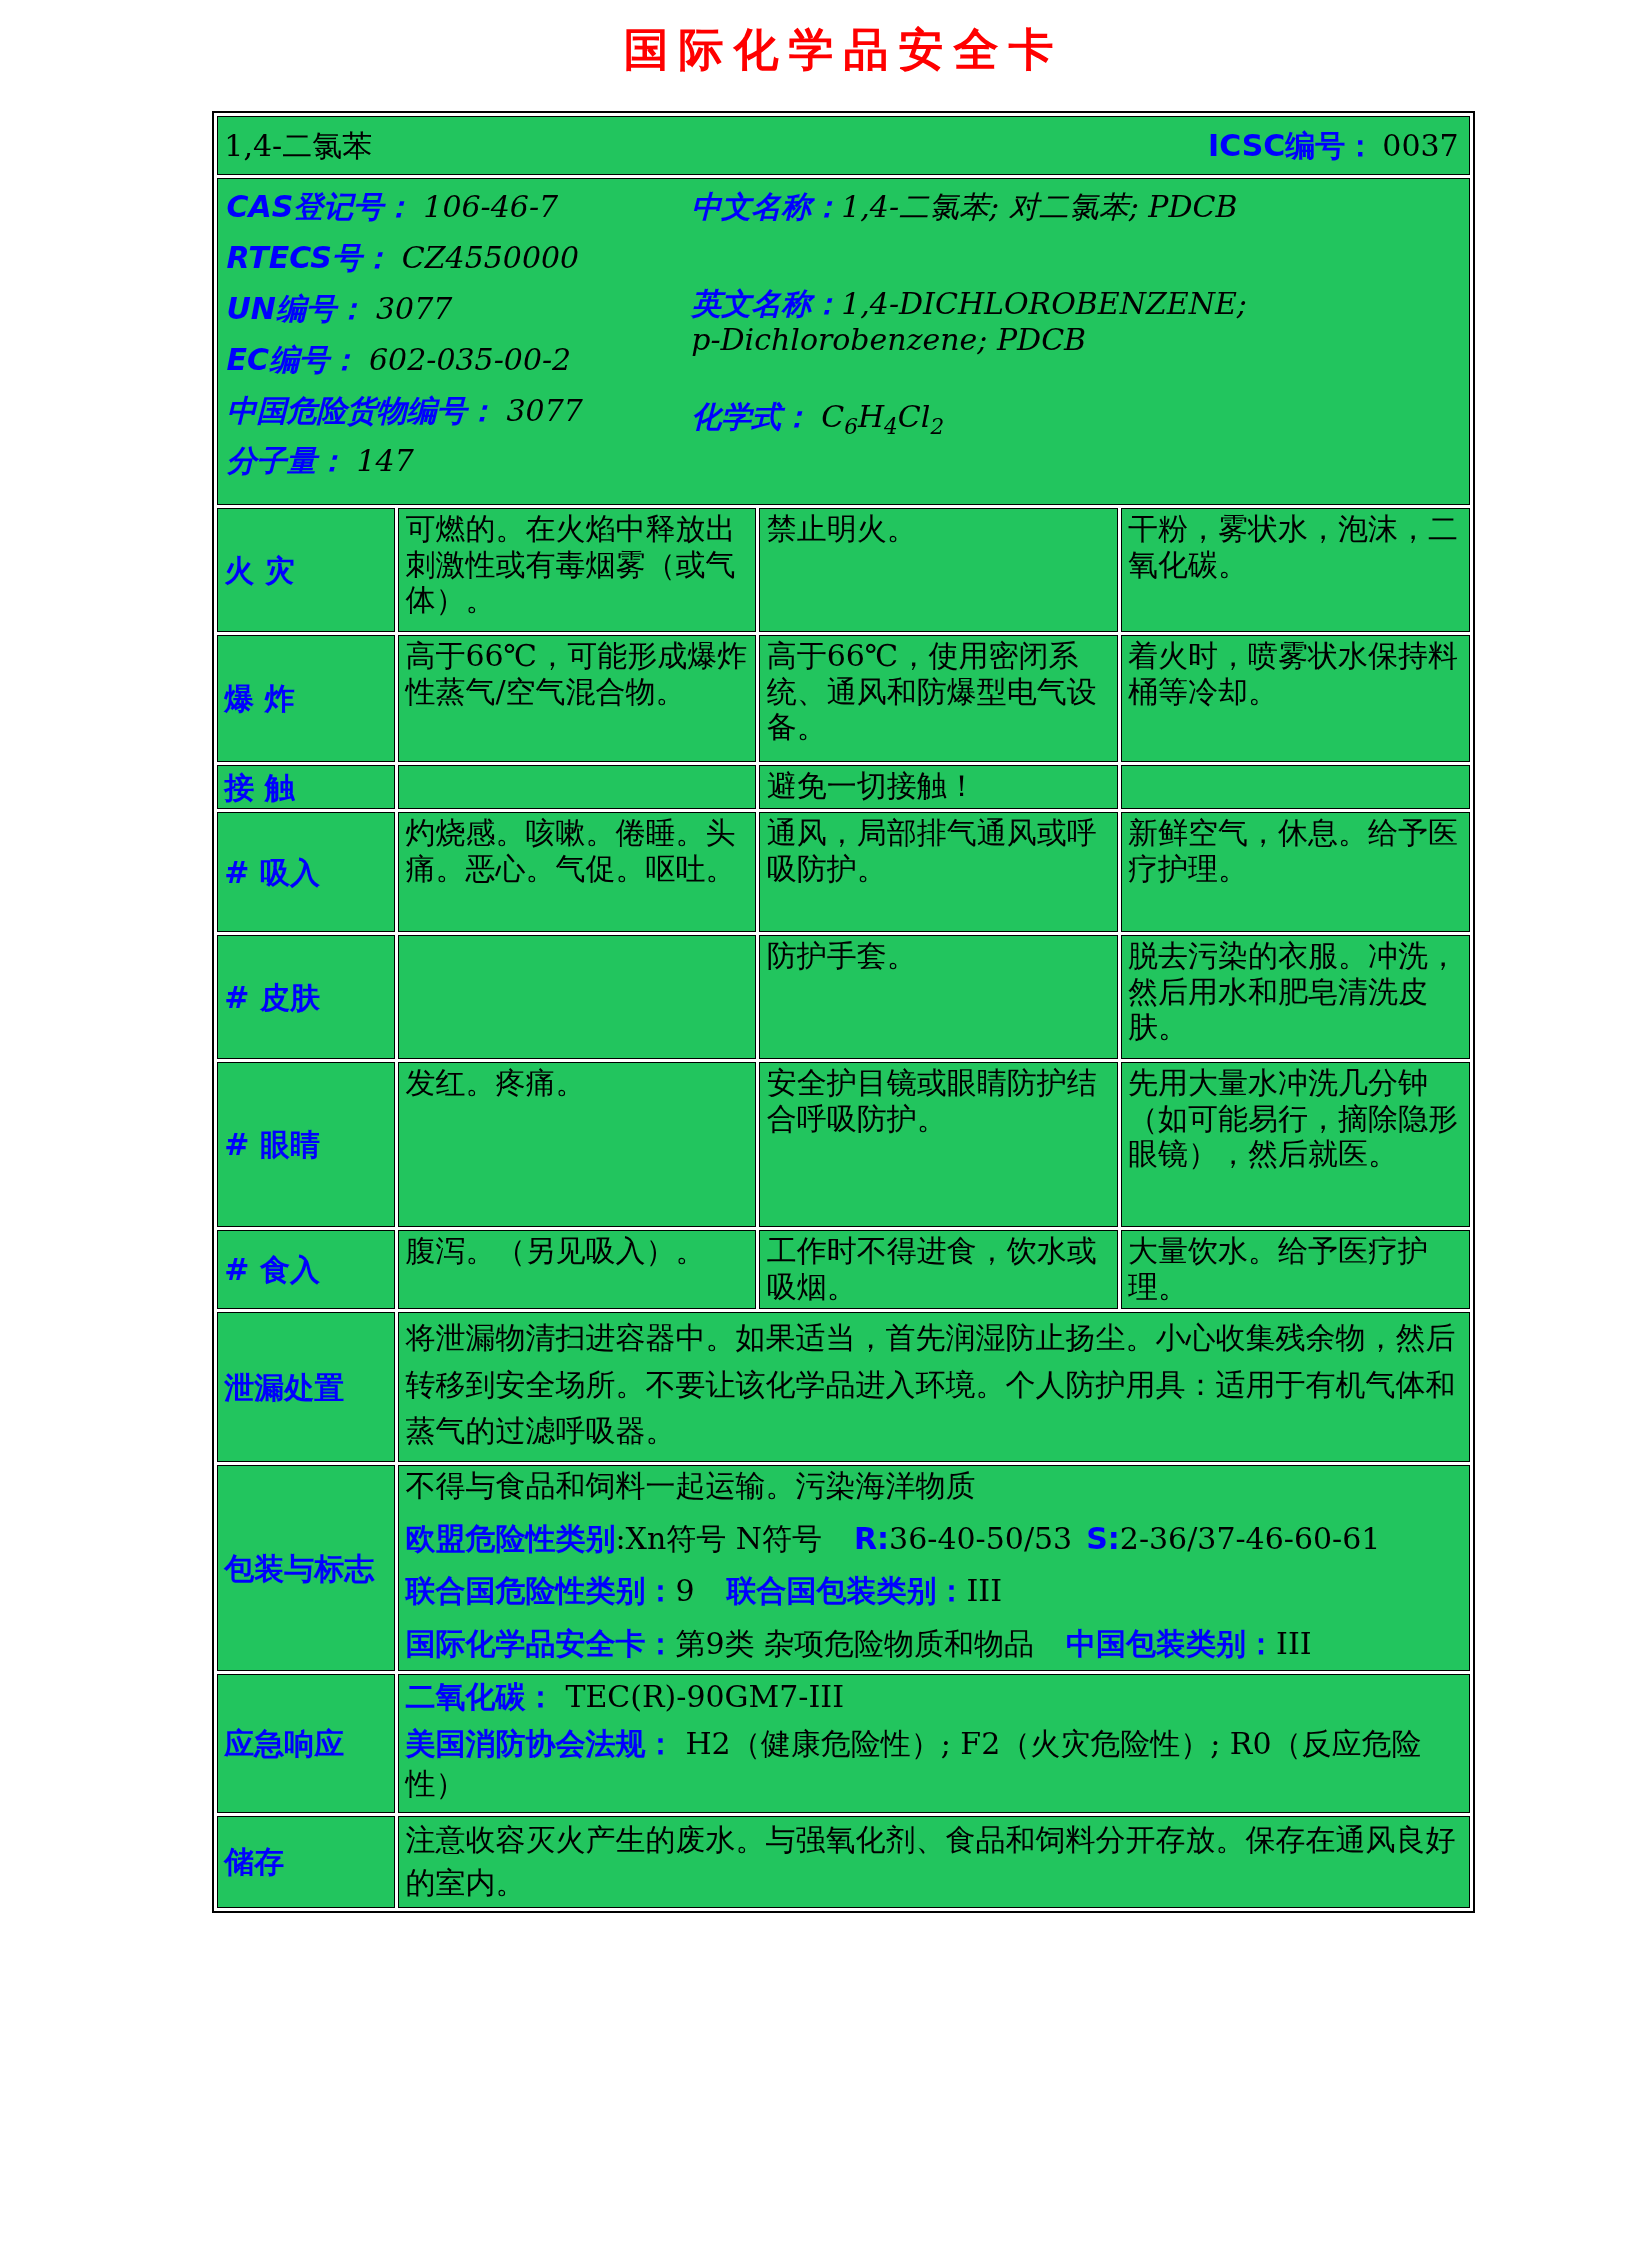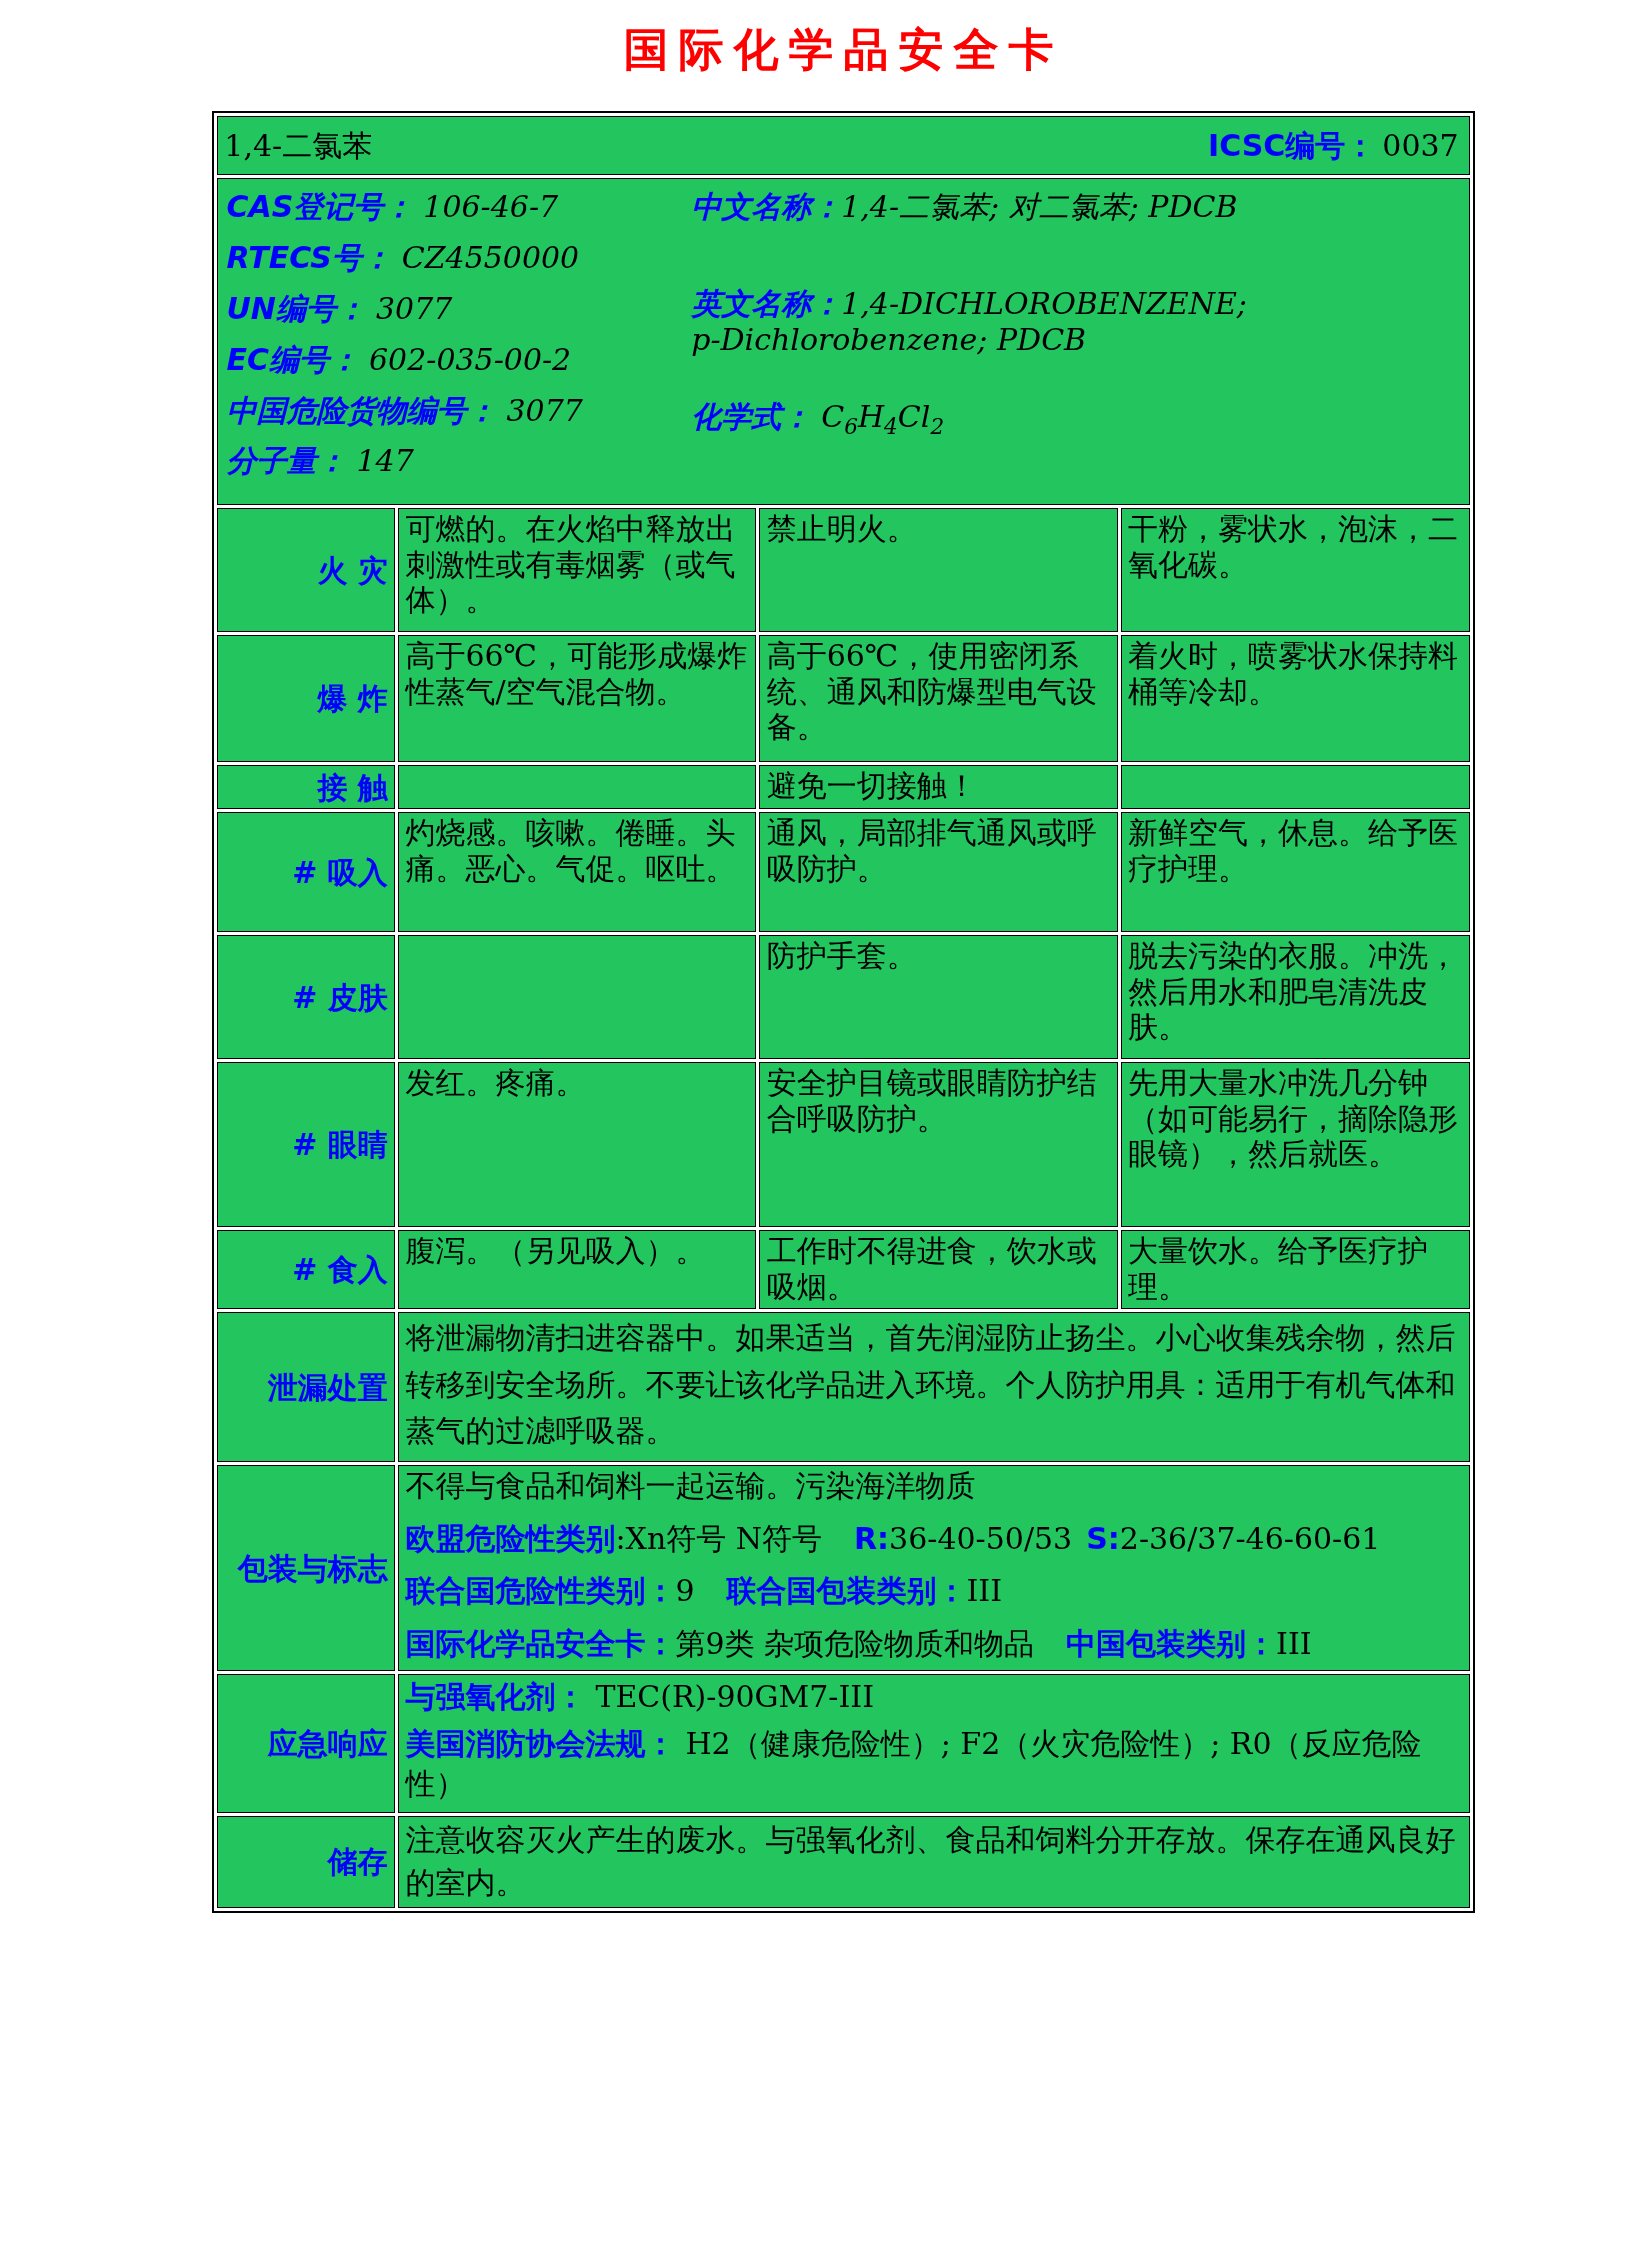--- a/index.html
+++ b/index.html
@@ -26,21 +26,21 @@
   .id-left { width:452px; flex:none; }
   .id-right { width:571px; flex:none; margin-left:12.7px; }
   .id-line { margin-bottom:15.5px; white-space:nowrap;font-style:italic; }
   .id-line .val { margin-left:10px; }
   .id-right .id-line { white-space:normal; }
   .en-line { margin-top:62px; }
   .formula-line { margin-top:42px; }
   sub { font-size:0.72em; }
   
   .hdr { vertical-align:middle; text-align:center; }
-  .lbl { vertical-align:middle; text-align:right; }
+  .lbl { vertical-align:middle; text-align:left; }
   .merged-text { line-height:1.55; }
   .pack-line { margin:0 0 17px 0; }
   .pack-line:last-child { margin-bottom:0; }
   .er-line { margin:0 0 7px 0; line-height:1.32; }
   .gap-lg { margin-left:32px; }
   .gap-md { margin-left:14px; }
   .val-sp { margin-left:10px; }
   .store-text { line-height:1.42; }
 </style>
 </head>
@@ -147,21 +147,21 @@
       <div class="pack-line">不得与食品和饲料一起运输。污染海洋物质</div>
       <div class="pack-line"><span class="blue">欧盟危险性类别</span><span class="black">:Xn符号 N符号</span><span class="blue gap-lg">R:</span><span class="black">36-40-50/53</span><span class="blue gap-md">S:</span><span class="black">2-36/37-46-60-61</span></div>
       <div class="pack-line"><span class="blue">联合国危险性类别：</span><span class="black">9</span><span class="blue gap-lg">联合国包装类别：</span><span class="black">III</span></div>
       <div class="pack-line"><span class="blue">国际化学品安全卡：</span><span class="black">第9类 杂项危险物质和物品</span><span class="blue gap-lg">中国包装类别：</span><span class="black">III</span></div>
     </td>
   </tr>
 
   <tr style="height:135px">
     <td class="lbl"><span class="blue">应急响应</span></td>
     <td colspan="3">
-      <div class="er-line"><span class="blue">与强氧化剂：</span><span class="black val-sp">TEC(R)-90GM7-III</span></div>
+      <div class="er-line"><span class="blue">二氧化碳：</span><span class="black val-sp">TEC(R)-90GM7-III</span></div>
       <div class="er-line"><span class="blue">美国消防协会法规：</span><span class="black val-sp">H2（健康危险性）; F2（火灾危险性）; R0（反应危险性）</span></div>
     </td>
   </tr>
 
   <tr style="height:82px">
     <td class="lbl"><span class="blue">储存</span></td>
     <td colspan="3" class="store-text">注意收容灭火产生的废水。与强氧化剂、食品和饲料分开存放。保存在通风良好的室内。</td>
   </tr>
 </tbody>
   </table>

